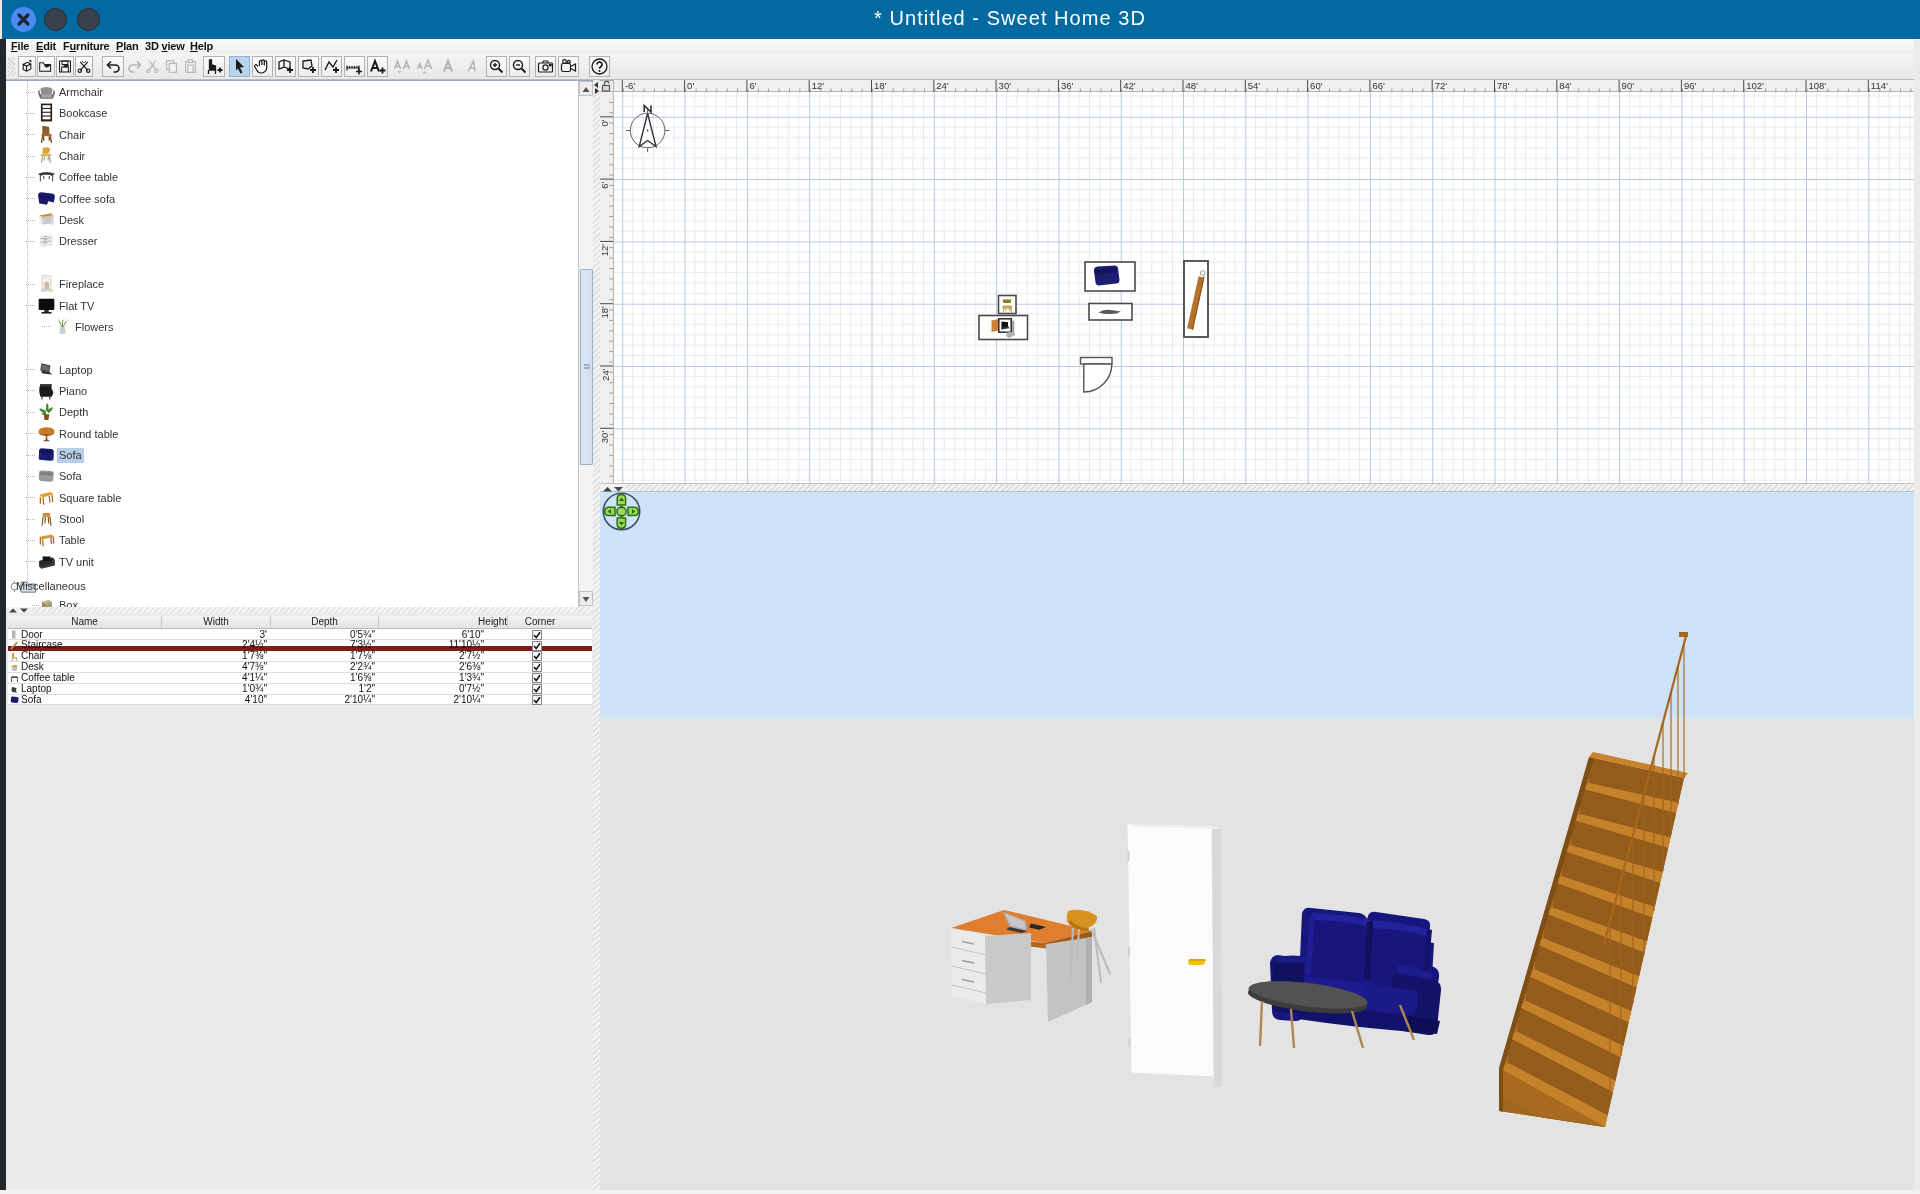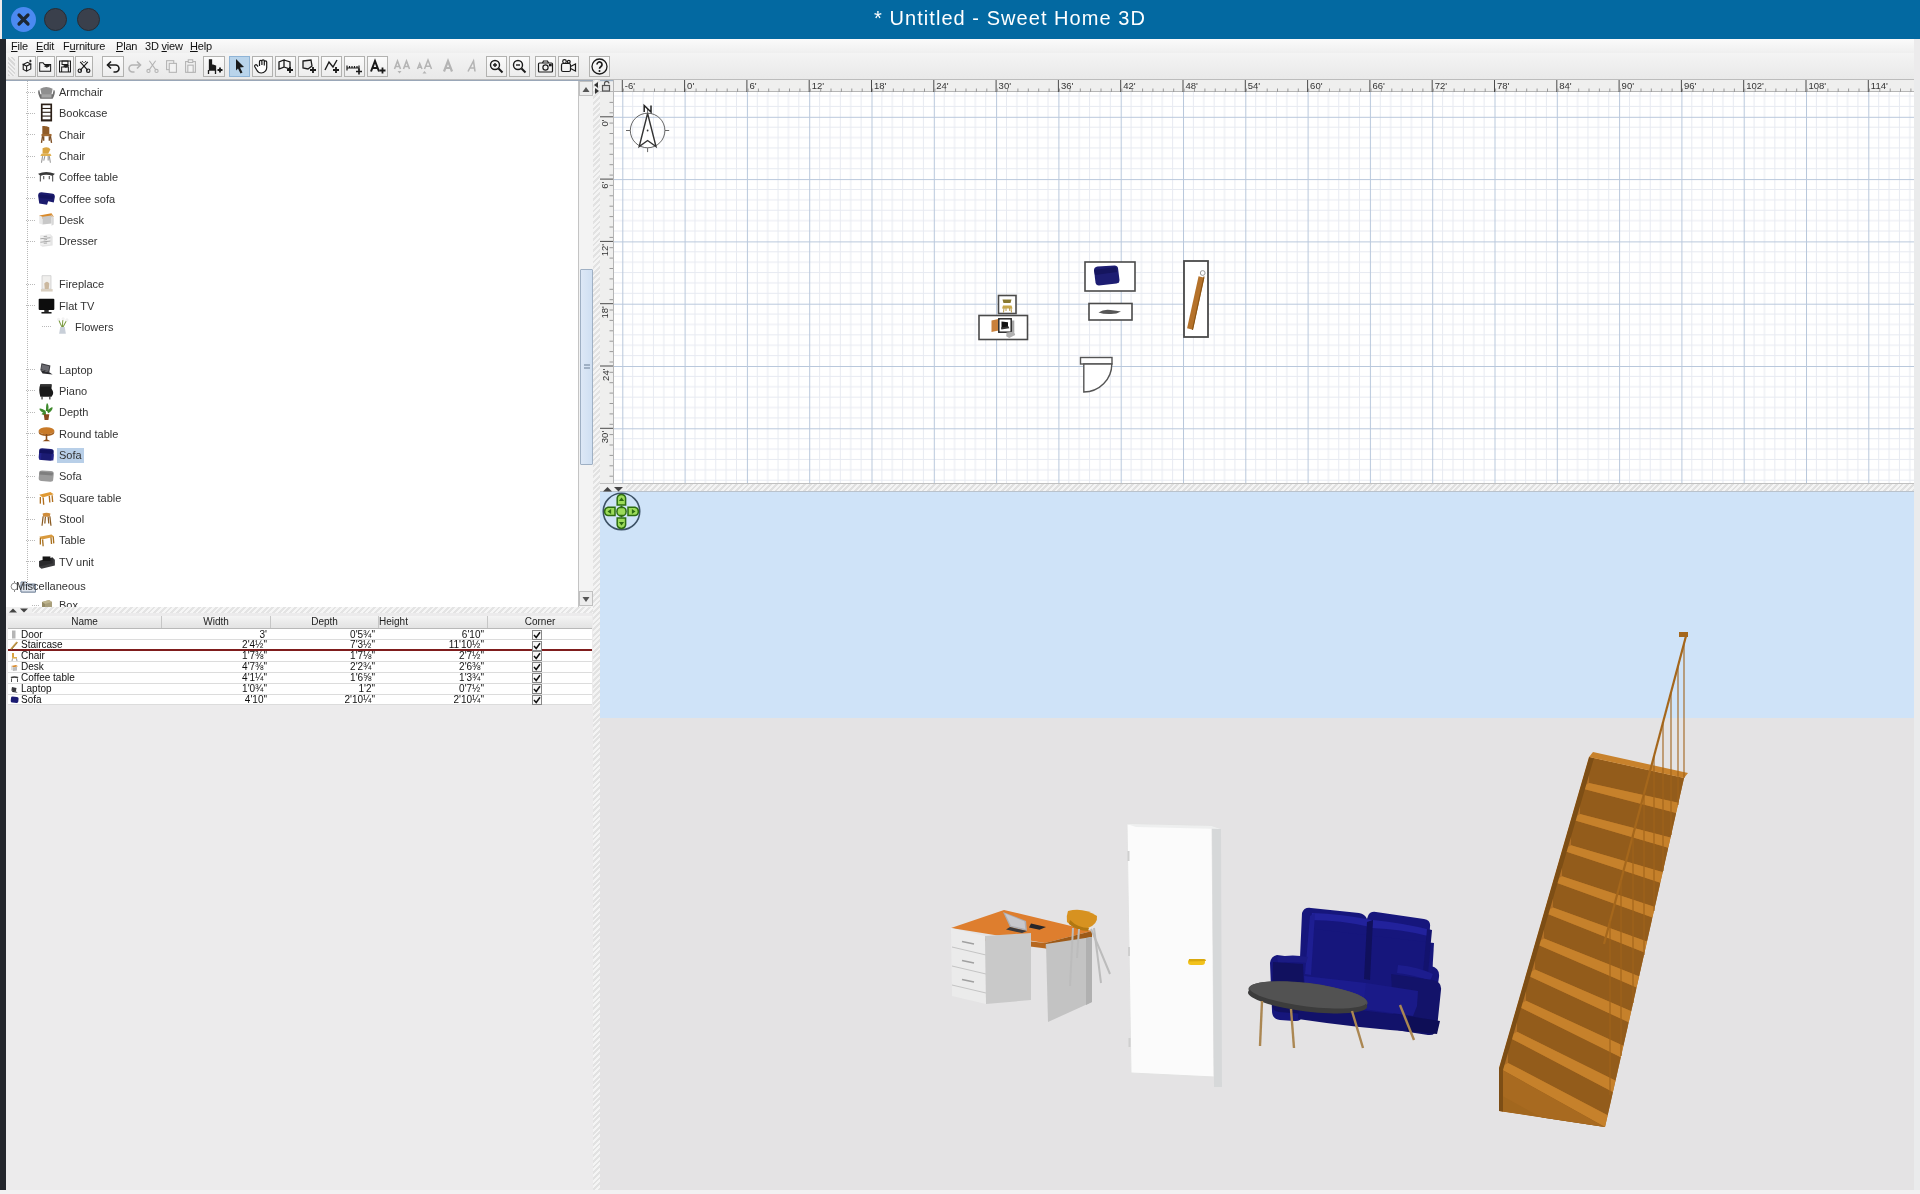--- a/index.html
+++ b/index.html
@@ -14,21 +14,21 @@
       <path d="M8 8 L17 17 M17 8 L8 17" stroke="#1c2733" stroke-width="3.2" stroke-linecap="round"></path>
     </svg>
  <div class="abs" style="left:42px;top:8px;width:23px;height:23px;border-radius:50%;background:#3a404c;border:1.5px solid #272c35"></div>
  <div class="abs" style="left:75px;top:8px;width:23px;height:23px;border-radius:50%;background:#3a404c;border:1.5px solid #272c35"></div>
  <div class="abs" style="left:96px;top:7px;width:1824px;text-align:center;color:#fff;font-size:20px;letter-spacing:1.05px">* Untitled - Sweet Home 3D</div>
 </div>
 
 <div class="abs" style="left:0;top:39px;width:6px;height:1155px;background:#23262c"></div>
 <div class="abs" style="left:1914px;top:39px;width:6px;height:1155px;background:#ecebec"></div>
 
-<div class="abs" style="left:6px;top:39px;width:1908px;height:14px;background:linear-gradient(#fbfbfb,#efefef);font-size:11px;font-weight:400;color:#111;letter-spacing:-0.2px">
+<div class="abs" style="left:6px;top:39px;width:1908px;height:14px;background:linear-gradient(#fbfbfb,#efefef);font-size:11px;font-weight:700;color:#111;letter-spacing:-0.2px">
  <span class="abs" style="left:5px;top:1px"><u>F</u>ile</span>
  <span class="abs" style="left:30px;top:1px"><u>E</u>dit</span>
  <span class="abs" style="left:57px;top:1px">F<u>u</u>rniture</span>
  <span class="abs" style="left:110px;top:1px"><u>P</u>lan</span>
  <span class="abs" style="left:139px;top:1px">3D <u>v</u>iew</span>
  <span class="abs" style="left:184px;top:1px"><u>H</u>elp</span>
 </div>
 
 <div class="abs" style="left:6px;top:53px;width:1908px;height:27px;background:linear-gradient(#f4f4f4,#e9e9e9);border-bottom:1px solid #bcbcbc">
  <div class="abs" style="left:2px;top:4px;width:7px;height:19px;background:repeating-linear-gradient(45deg,#d8d8d8 0 1.5px,#f0f0f0 1.5px 3px)"></div>
@@ -487,37 +487,37 @@
  <svg class="abs" style="left:2px;top:0.5px" width="22" height="5">
       <path d="M1 4.5 l4 -4 4 4 z" fill="#444"></path>
       <path d="M12 0.5 l4 4 4 -4 z" fill="#444"></path>
     </svg>
 </div>
 <div style="position:absolute;left:8px;top:616px;width:584px;height:89px;background:#fff;font-size:10px;color:#111">
 <div style="position:absolute;left:0;top:0;width:584px;height:12.5px;background:linear-gradient(#f4f4f4,#e3e3e3);border-bottom:1px solid #b9b9b9;color:#222">
 <div style="position:absolute;left:0;top:0;width:154px;text-align:center;line-height:12px;border-right:1px solid #c6c6c6">Name</div>
 <div style="position:absolute;left:154px;top:0;width:109px;text-align:center;line-height:12px;border-right:1px solid #c6c6c6">Width</div>
 <div style="position:absolute;left:263px;top:0;width:108px;text-align:center;line-height:12px;border-right:1px solid #c6c6c6">Depth</div>
-<div style="position:absolute;left:371px;top:0;width:109px;text-align:left;line-height:12px;border-right:1px solid #c6c6c6">Height</div>
+<div style="position:absolute;left:391px;top:0;width:109px;text-align:right;line-height:12px;border-right:1px solid #c6c6c6">Height</div>
 <div style="position:absolute;left:480px;top:0;width:104px;text-align:center;line-height:12px">Corner</div>
 </div>
 <div style="position:absolute;left:0;top:13.5px;width:584px;height:10.85px;border-bottom:1px solid #dcdcdc">
 <svg style="position:absolute;left:2px;top:0.8px" width="9" height="9" viewBox="0 0 9 9">
         <rect x="2" y="0.5" width="3.5" height="8" fill="#b5b5b5"></rect>
       </svg>
 <div style="position:absolute;left:13px;top:0;line-height:10px">Door</div>
 <div style="position:absolute;left:154px;top:0;width:105px;text-align:right;line-height:10px">3'</div>
 <div style="position:absolute;left:263px;top:0;width:104px;text-align:right;line-height:10px">0'5¾"</div>
 <div style="position:absolute;left:371px;top:0;width:105px;text-align:right;line-height:10px">6'10"</div>
 <svg style="position:absolute;left:524px;top:0.3px" width="10" height="10" viewBox="0 0 10 10">
         <rect x="0.5" y="0.5" width="9" height="9" fill="#f8f8f8" stroke="#888"></rect>
         <path d="M2 5 l2.2 2.5 L8 2.2" fill="none" stroke="#111" stroke-width="1.5"></path>
       </svg>
 </div>
-<div style="position:absolute;left:0;top:24.4px;width:584px;height:10.85px;border-bottom:2px solid #7f1d1d">
+<div style="position:absolute;left:0;top:24.4px;width:584px;height:10.85px;border-bottom:5px solid #7f1d1d">
 <svg style="position:absolute;left:2px;top:0.8px" width="9" height="9" viewBox="0 0 9 9">
         <line x1="1" y1="8" x2="7" y2="1" stroke="#caa050" stroke-width="1.6"></line>
         <line x1="1.5" y1="8.5" x2="7.5" y2="1.5" stroke="#8a6a20" stroke-width="0.8"></line>
       </svg>
 <div style="position:absolute;left:13px;top:0;line-height:10px">Staircase</div>
 <div style="position:absolute;left:154px;top:0;width:105px;text-align:right;line-height:10px">2'4½"</div>
 <div style="position:absolute;left:263px;top:0;width:104px;text-align:right;line-height:10px">7'3½"</div>
 <div style="position:absolute;left:371px;top:0;width:105px;text-align:right;line-height:10px">11'10½"</div>
 <svg style="position:absolute;left:524px;top:0.3px" width="10" height="10" viewBox="0 0 10 10">
         <rect x="0.5" y="0.5" width="9" height="9" fill="#f8f8f8" stroke="#888"></rect>

